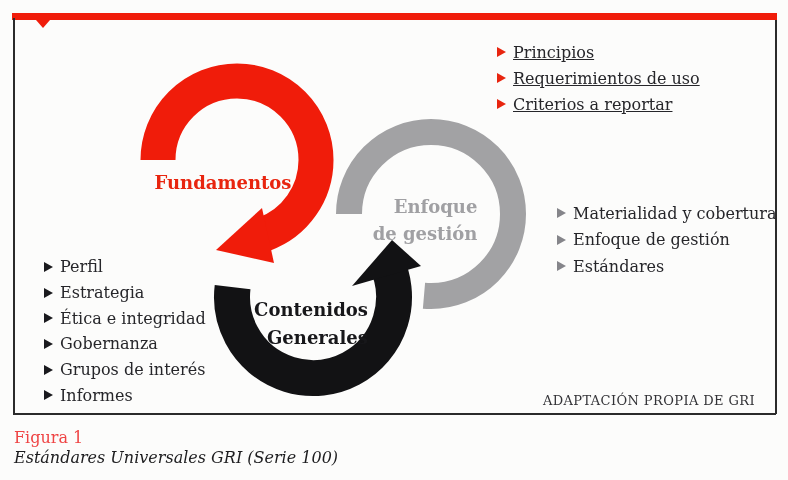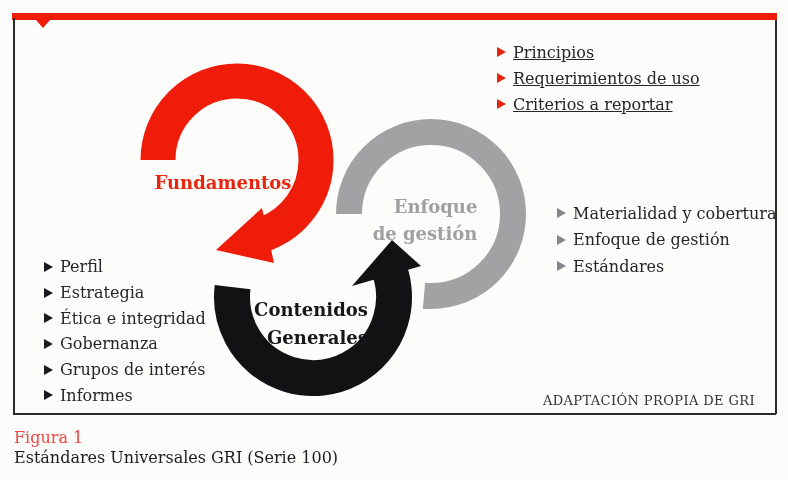--- a/index.html
+++ b/index.html
@@ -40,21 +40,21 @@
             border-top:5.5px solid transparent; border-bottom:5.5px solid transparent;
             border-left:9px solid #26262a; margin-right:7px; }
   .bullet-red   { border-left-color:#e8250f; }
   .bullet-gray  { border-left-color:#85858a; }
   .bullet-black { border-left-color:#1a1a1e; }
 
   .attribution { position:absolute; right:33px; top:393px; font-size:13px;
                  letter-spacing:0.4px; color:#333337; white-space:nowrap; }
 
   .figure-label { position:absolute; left:14px; top:428px; font-size:16px; font-weight:normal; color:#ef4444; }
-  .figure-title { position:absolute; left:14px; top:448px; font-size:16px; color:#1c1c1e; white-space:nowrap; }
+  .figure-title { position:absolute; left:14px; top:448px; font-size:16px; font-style:italic; color:#1c1c1e; white-space:nowrap; }
 </style>
 </head>
 <body>
 
 <div class="canvas">
 
   <div class="top-bar"></div>
   <div class="top-marker"></div>
   <div class="frame-left"></div>
   <div class="frame-right"></div>

